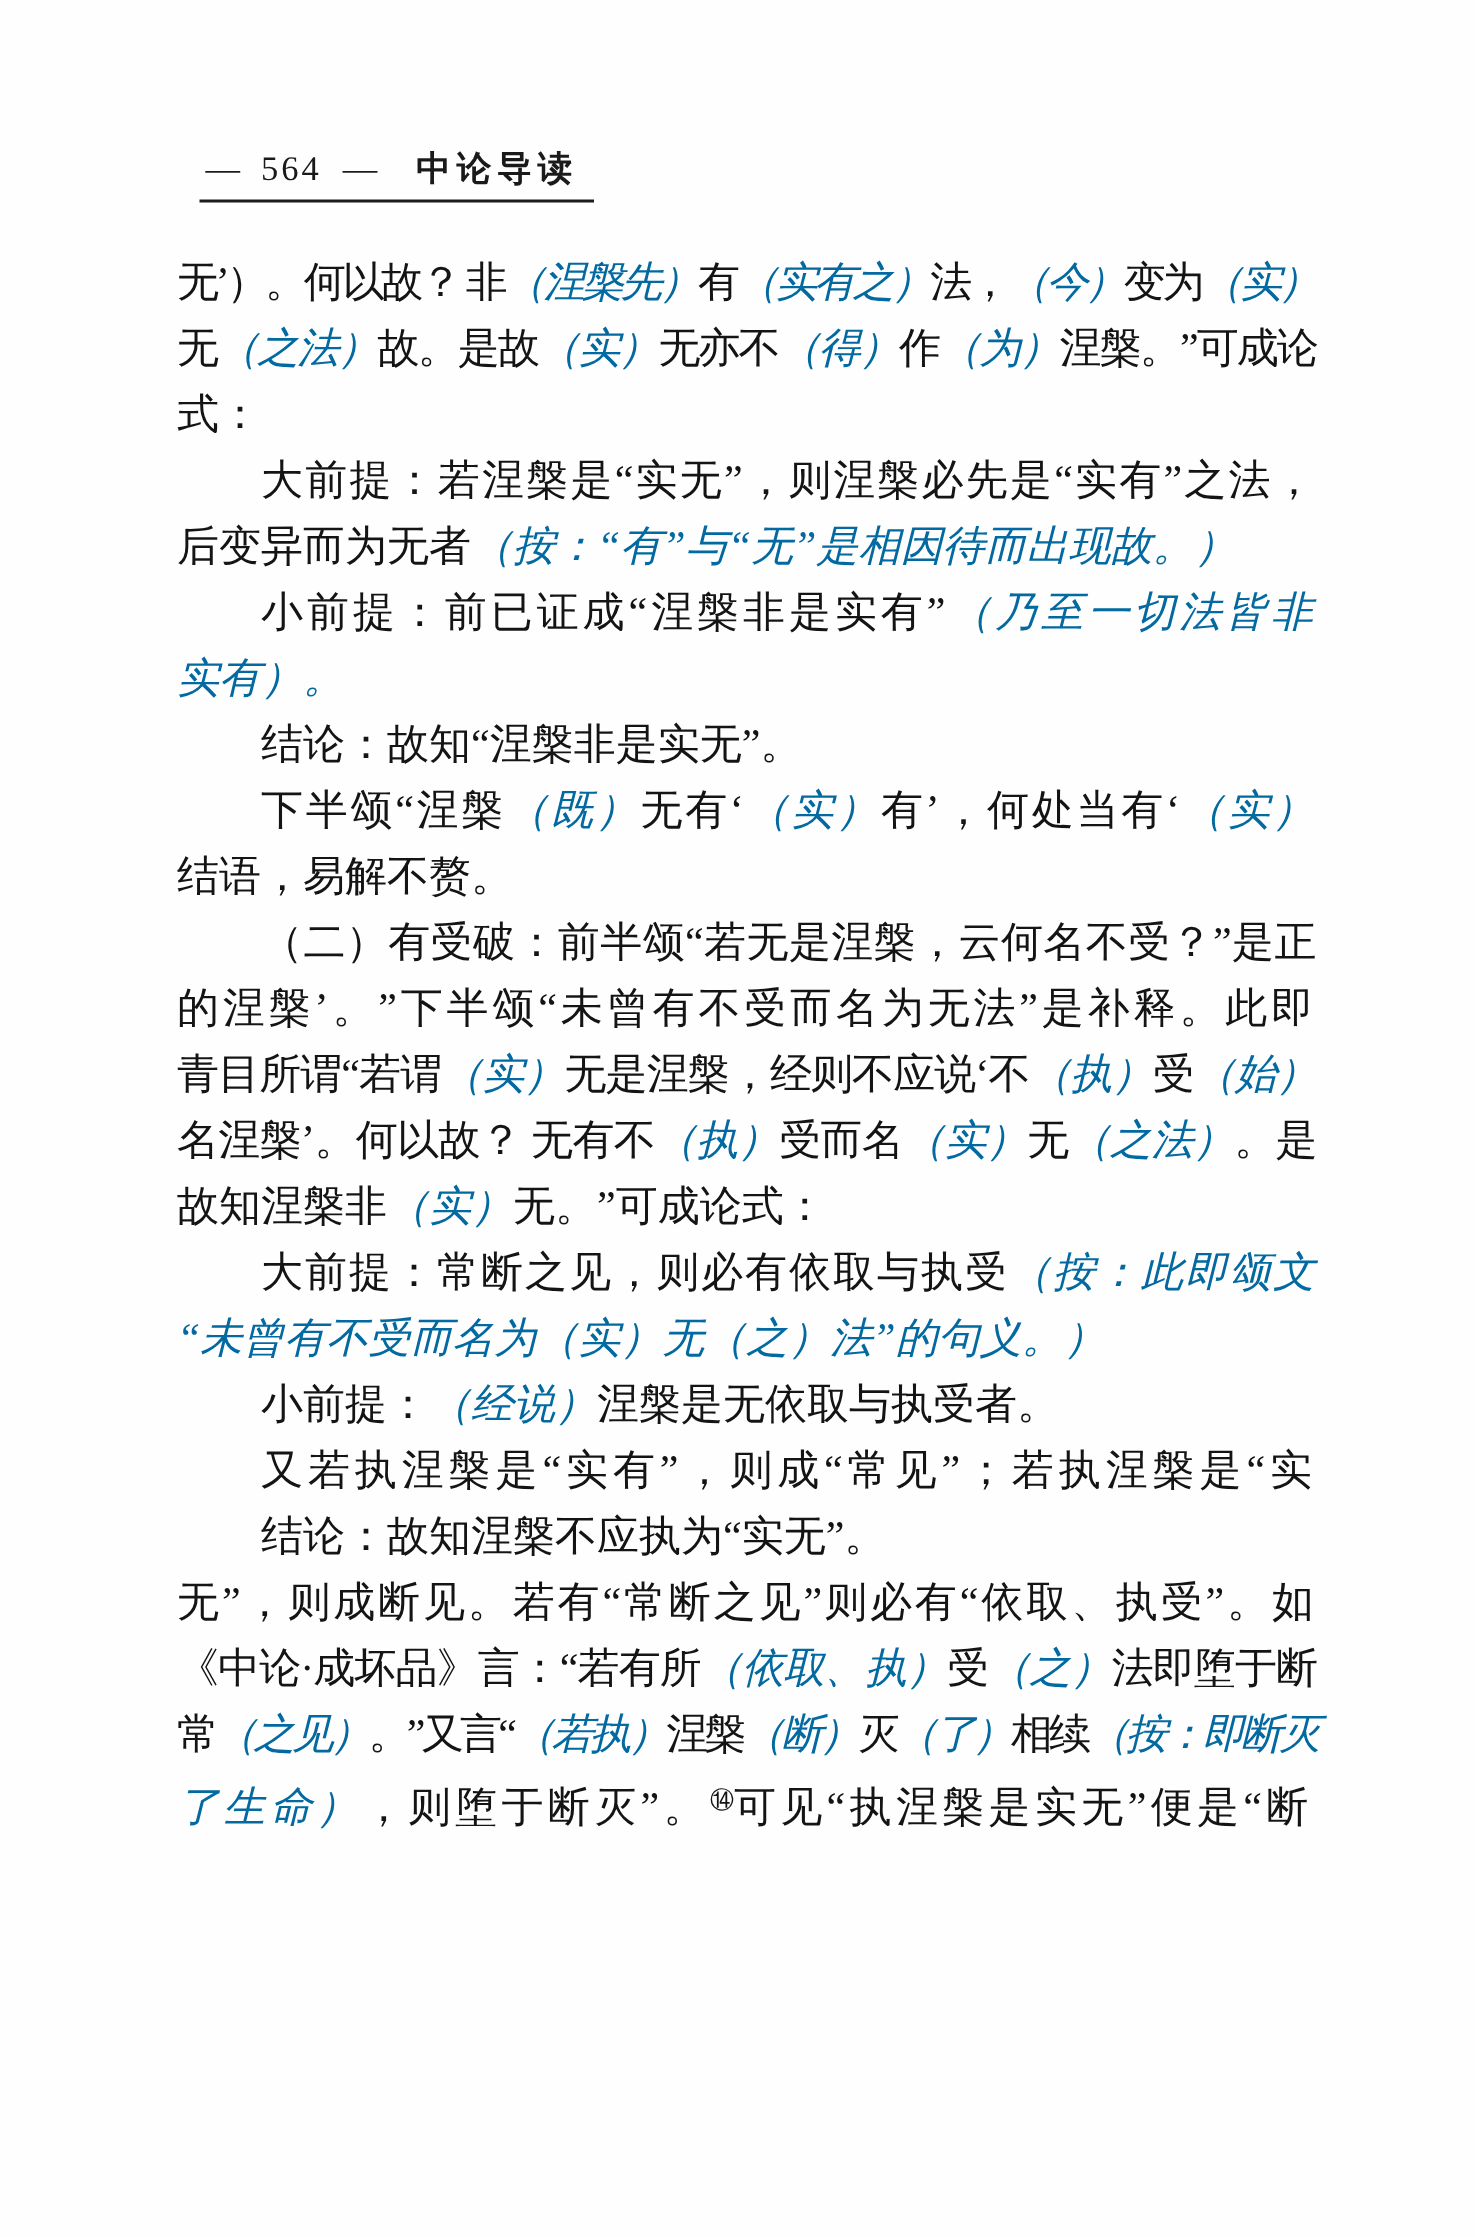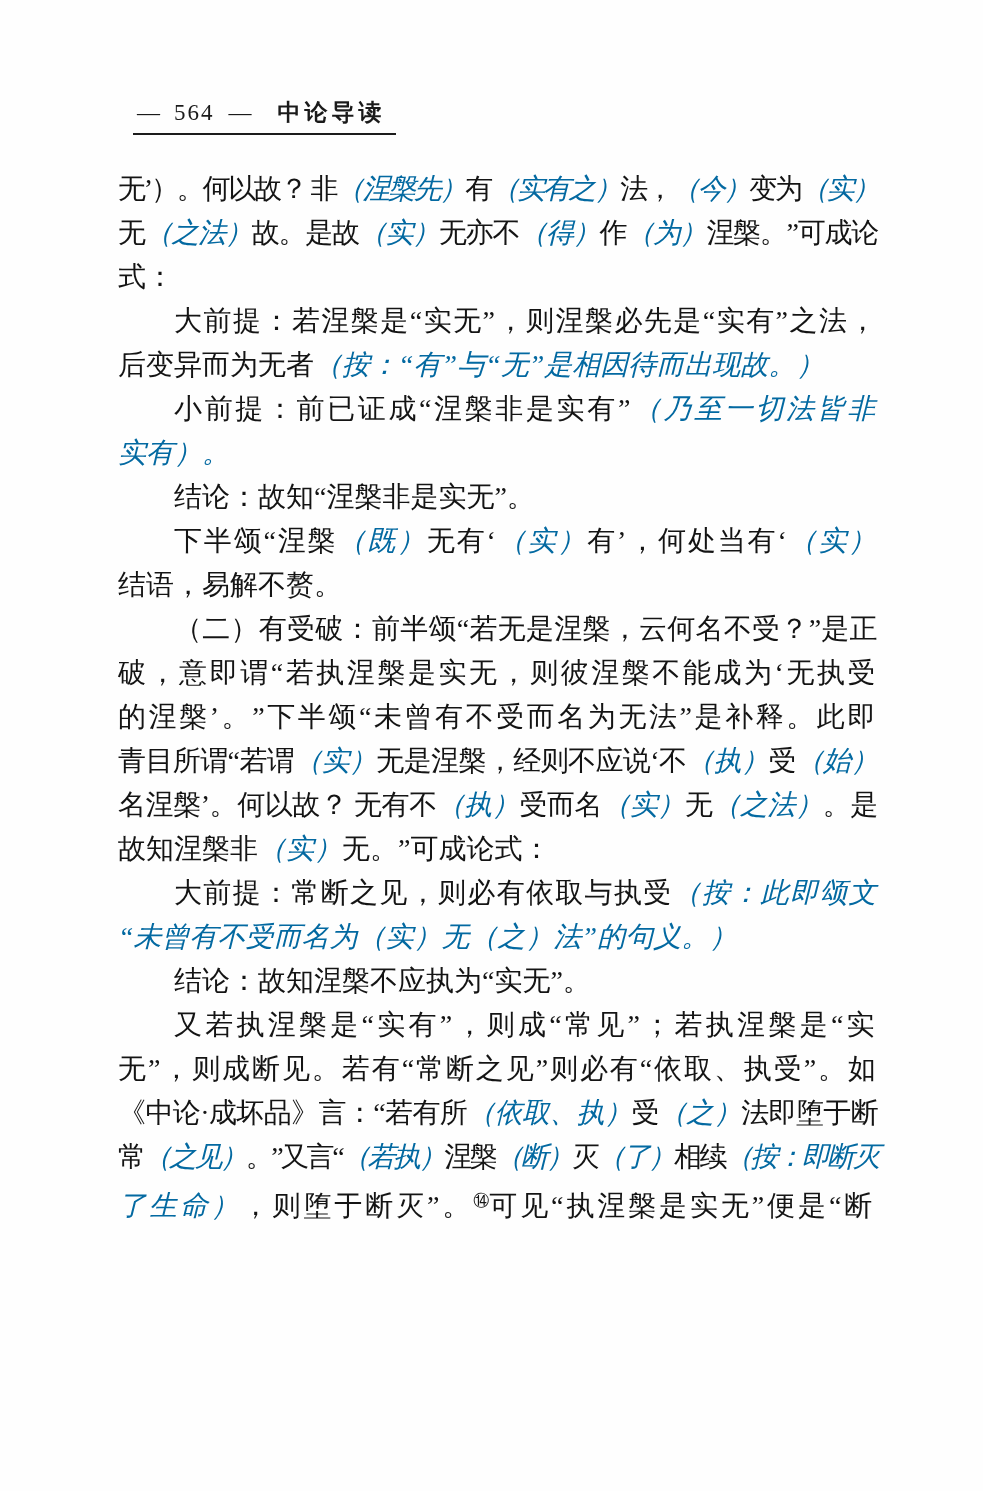--- a/index.html
+++ b/index.html
@@ -85,28 +85,28 @@
       <div class="line" style="letter-spacing: -1.26px;"><span class="seg">无</span><span class="seg kai">（之法）</span><span class="seg">故。是故</span><span class="seg kai">（实）</span><span class="seg">无亦不</span><span class="seg kai">（得）</span><span class="seg">作</span><span class="seg kai">（为）</span><span class="seg">涅槃。”可成论</span></div>
       <div class="line"><span class="seg">式：</span></div>
       <div class="line indent" style="letter-spacing: 1.47px;"><span class="seg">大前提：若涅槃是“实无”，则涅槃必先是“实有”之法，</span></div>
       <div class="line"><span class="seg">后变异而为无者</span><span class="seg kai">（按：“有”与“无”是相因待而出现故。）</span></div>
       <div class="line indent" style="letter-spacing: 2.63px;"><span class="seg">小前提：前已证成“涅槃非是实有”</span><span class="seg kai">（乃至一切法皆非</span></div>
       <div class="line"><span class="seg kai">实有）。</span></div>
       <div class="line indent"><span class="seg">结论：故知“涅槃非是实无”。</span></div>
       <div class="line indent" style="letter-spacing: 1.83px;"><span class="seg">下半颂“涅槃</span><span class="seg kai">（既）</span><span class="seg">无有‘</span><span class="seg kai">（实）</span><span class="seg">有’，何处当有‘</span><span class="seg kai">（实）</span></div>
       <div class="line"><span class="seg">结语，易解不赘。</span></div>
       <div class="line indent" style="letter-spacing: 0.27px;"><span class="seg">（二）有受破：前半颂“若无是涅槃，云何名不受？”是正</span></div>
-      <div class="line" style="letter-spacing: 2.55px;"><span class="seg">破，意即谓“若执涅槃是实无，则彼涅槃不能成为‘无执受</span></div>
       <div class="line" style="letter-spacing: 2.57px;"><span class="seg">的涅槃’。”下半颂“未曾有不受而名为无法”是补释。此即</span></div>
       <div class="line" style="letter-spacing: -0.61px;"><span class="seg">青目所谓“若谓</span><span class="seg kai">（实）</span><span class="seg">无是涅槃，经则不应说‘不</span><span class="seg kai">（执）</span><span class="seg">受</span><span class="seg kai">（始）</span></div>
       <div class="line" style="letter-spacing: -0.43px;"><span class="seg">名涅槃’。何以故？ 无有不</span><span class="seg kai">（执）</span><span class="seg">受而名</span><span class="seg kai">（实）</span><span class="seg">无</span><span class="seg kai">（之法）</span><span class="seg">。是</span></div>
       <div class="line"><span class="seg">故知涅槃非</span><span class="seg kai">（实）</span><span class="seg">无。”可成论式：</span></div>
       <div class="line indent" style="letter-spacing: 1.33px;"><span class="seg">大前提：常断之见，则必有依取与执受</span><span class="seg kai">（按：此即颂文</span></div>
       <div class="line"><span class="seg kai">“未曾有不受而名为（实）无（之）法”的句义。）</span></div>
+      <div class="line indent"><span class="seg">小前提：</span><span class="seg kai">（经说）</span><span class="seg">涅槃是无依取与执受者。</span></div>
+      <div class="line indent" style="letter-spacing: 3.27px;"><span class="seg">又若执涅槃是“实有”，则成“常见”；若执涅槃是“实</span></div>
       <div class="line indent"><span class="seg">结论：故知涅槃不应执为“实无”。</span></div>
-      <div class="line indent" style="letter-spacing: 3.27px;"><span class="seg">又若执涅槃是“实有”，则成“常见”；若执涅槃是“实</span></div>
       <div class="line" style="letter-spacing: 1.92px;"><span class="seg">无”，则成断见。若有“常断之见”则必有“依取、执受”。如</span></div>
       <div class="line" style="letter-spacing: -0.61px;"><span class="seg">《中论·成坏品》言：“若有所</span><span class="seg kai">（依取、执）</span><span class="seg">受</span><span class="seg kai">（之）</span><span class="seg">法即堕于断</span></div>
       <div class="line" style="letter-spacing: -2.48px;"><span class="seg">常</span><span class="seg kai">（之见）</span><span class="seg">。”又言“</span><span class="seg kai">（若执）</span><span class="seg">涅槃</span><span class="seg kai">（断）</span><span class="seg">灭</span><span class="seg kai">（了）</span><span class="seg">相续</span><span class="seg kai">（按：即断灭</span></div>
       <div class="line" style="letter-spacing: 2.9px;"><span class="seg kai">了生命）</span><span class="seg">，则堕于断灭”。</span><span class="seg sup">⑭</span><span class="seg">可见“执涅槃是实无”便是“断</span></div>
     </div>
 
 </div>
 
 </body></html>

